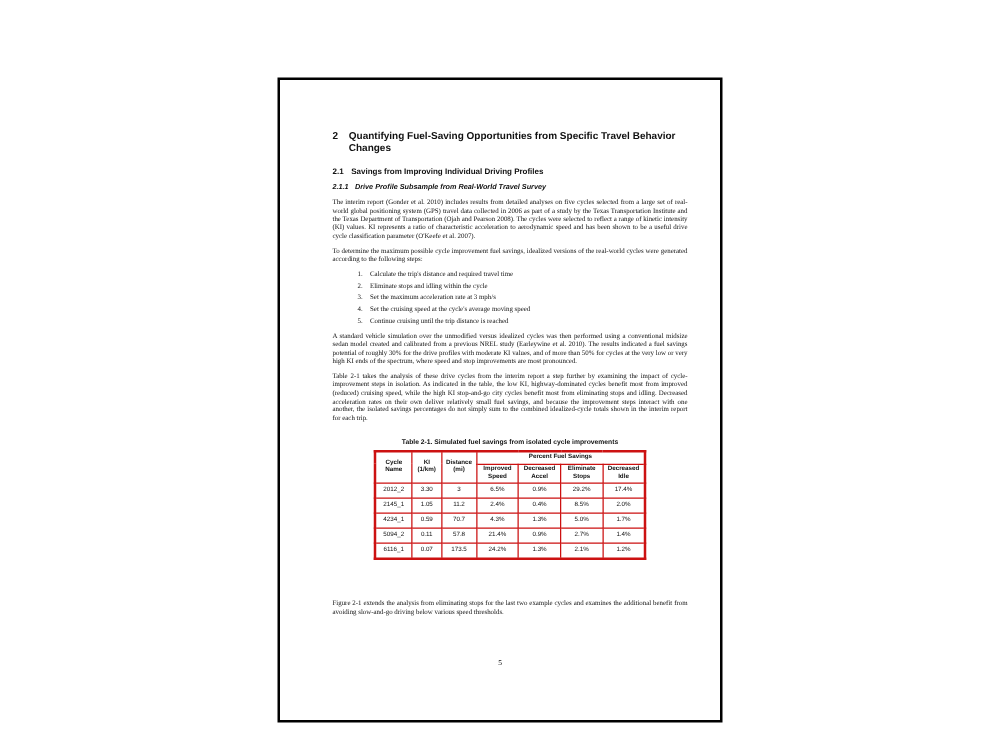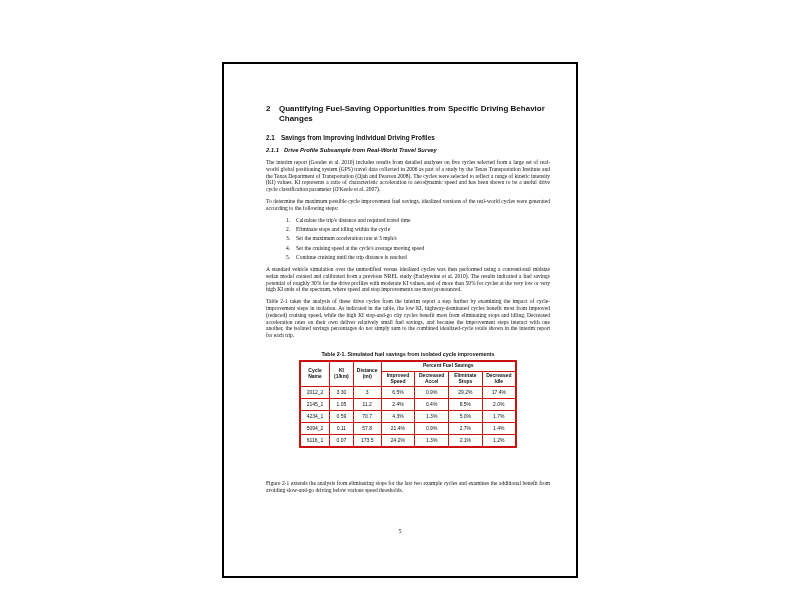--- a/index.html
+++ b/index.html
@@ -83,21 +83,21 @@
   }
 </style>
 </head>
 <body>
 
 <div class="page-frame">
   <div class="content">
 
     <div class="h2">
       <span class="num">2</span>
-      <span class="txt">Quantifying Fuel-Saving Opportunities from Specific Driving Behavior Changes</span>
+      <span class="txt">Quantifying Fuel-Saving Opportunities from Specific Travel Behavior Changes</span>
     </div>
 
     <div class="h21">
       <span class="num">2.1</span>
       <span class="txt">Savings from Improving Individual Driving Profiles</span>
     </div>
 
     <div class="h211">
       <span class="num">2.1.1</span>
       <span class="txt">Drive Profile Subsample from Real-World Travel Survey</span>

